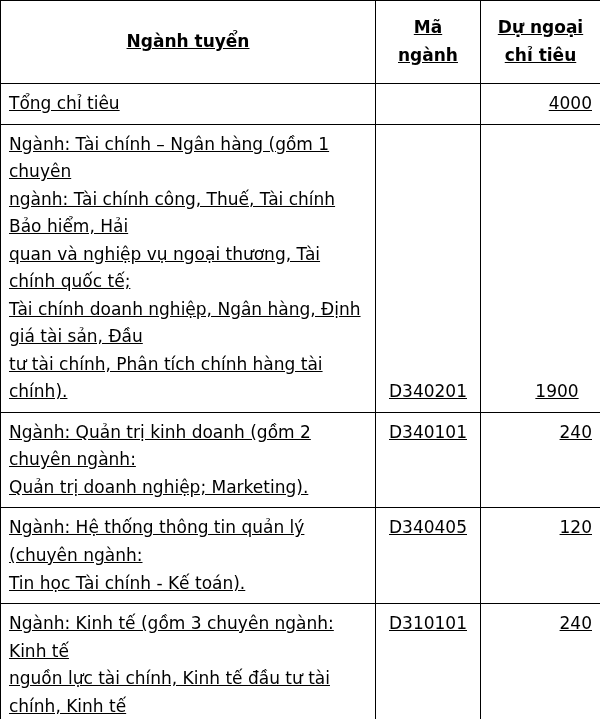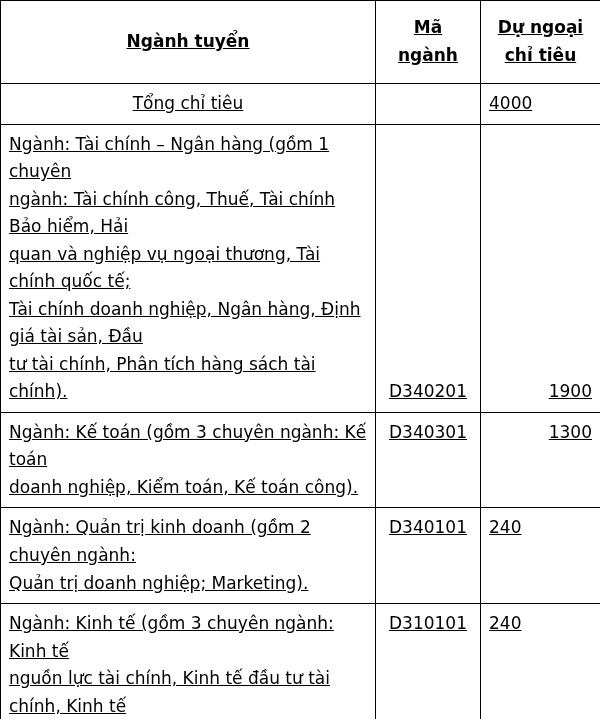--- a/index.html
+++ b/index.html
@@ -48,36 +48,36 @@
   .hdr-two-line { display: block; }
   .hdr-two-line span { display: block; }
 
   td.code-cell {
     text-align: center;
     vertical-align: bottom;
     padding-bottom: 8px;
     white-space: nowrap;
   }
   td.quota-cell {
-    text-align: left;
+    text-align: right;
     vertical-align: bottom;
     padding-bottom: 8px;
   }
   td.quota-cell.align-right-ish {
-    text-align: right;
+    text-align: center;
     padding-left: 41px;
   }
   td.major-cell {
     text-align: left;
   }
   td.major-cell p {
     margin: 0;
   }
   tr.row-total td { height: 16px; }
-  tr.row-total td.major-cell { vertical-align: top; text-align: center; }
+  tr.row-total td.major-cell { vertical-align: top; }
   tr.row-total td.quota-cell { vertical-align: top; padding-top: 6px; }
 
   tr.row-note td { height: 16px; }
 
   tr.row-finance td.code-cell,
   tr.row-finance td.quota-cell { vertical-align: bottom; }
 </style>
 </head>
 <body>
 
@@ -110,44 +110,44 @@
         <td class="quota-cell">4000</td>
       </tr>
 
 
       <tr class="row-finance">
         <td class="major-cell">
           <p>Ngành: Tài chính – Ngân hàng (gồm 1 chuyên</p>
           <p>ngành: Tài chính công, Thuế, Tài chính Bảo hiểm, Hải</p>
           <p> quan và nghiệp vụ ngoại thương,  Tài chính quốc tế;</p>
           <p>Tài chính doanh nghiệp, Ngân hàng, Định giá tài sản, Đầu</p>
-          <p>tư tài chính, Phân tích hàng sách tài chính).</p>
+          <p>tư tài chính, Phân tích chính hàng tài chính).</p>
         </td>
         <td class="code-cell">D340201</td>
         <td class="quota-cell align-right-ish">1900</td>
       </tr>
 
-      <tr>
-        <td class="major-cell">
-          <p>Ngành: Kế toán (gồm 3 chuyên  ngành: Kế toán</p>
-          <p>doanh nghiệp, Kiểm toán, Kế toán công).</p>
-        </td>
-        <td class="code-cell">D340301</td>
-        <td class="quota-cell align-right-ish">1300</td>
-      </tr>
 
       <tr>
         <td class="major-cell">
           <p>Ngành: Quản trị kinh doanh (gồm 2 chuyên ngành:</p>
           <p>Quản trị doanh nghiệp; Marketing).</p>
         </td>
         <td class="code-cell">D340101</td>
         <td class="quota-cell">240</td>
       </tr>
 
+      <tr>
+        <td class="major-cell">
+          <p>Ngành: Hệ thống thông tin quản lý (chuyên ngành:</p>
+          <p>Tin học Tài chính - Kế toán).</p>
+        </td>
+        <td class="code-cell">D340405</td>
+        <td class="quota-cell">120</td>
+      </tr>
 
       <tr>
         <td class="major-cell">
           <p>Ngành:  Kinh tế  (gồm 3 chuyên  ngành:  Kinh tế</p>
           <p>nguồn lực tài chính, Kinh tế đầu tư tài chính, Kinh tế</p>
           <p>luật).</p>
         </td>
         <td class="code-cell">D310101</td>
         <td class="quota-cell">240</td>
       </tr>

